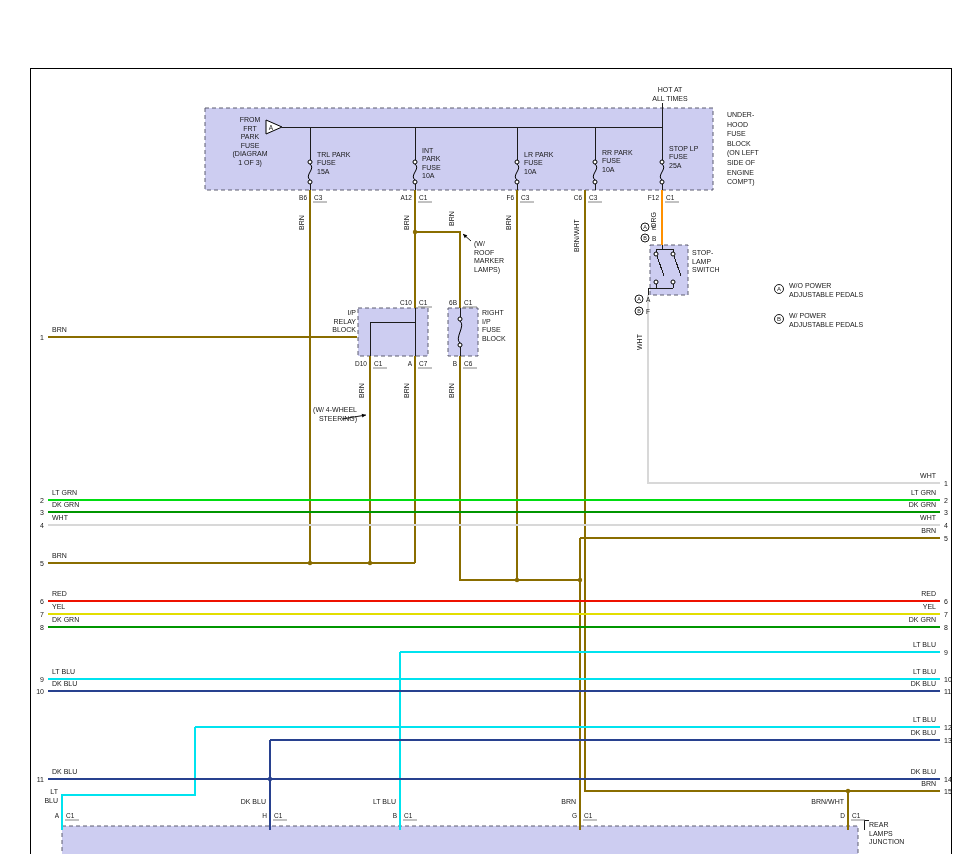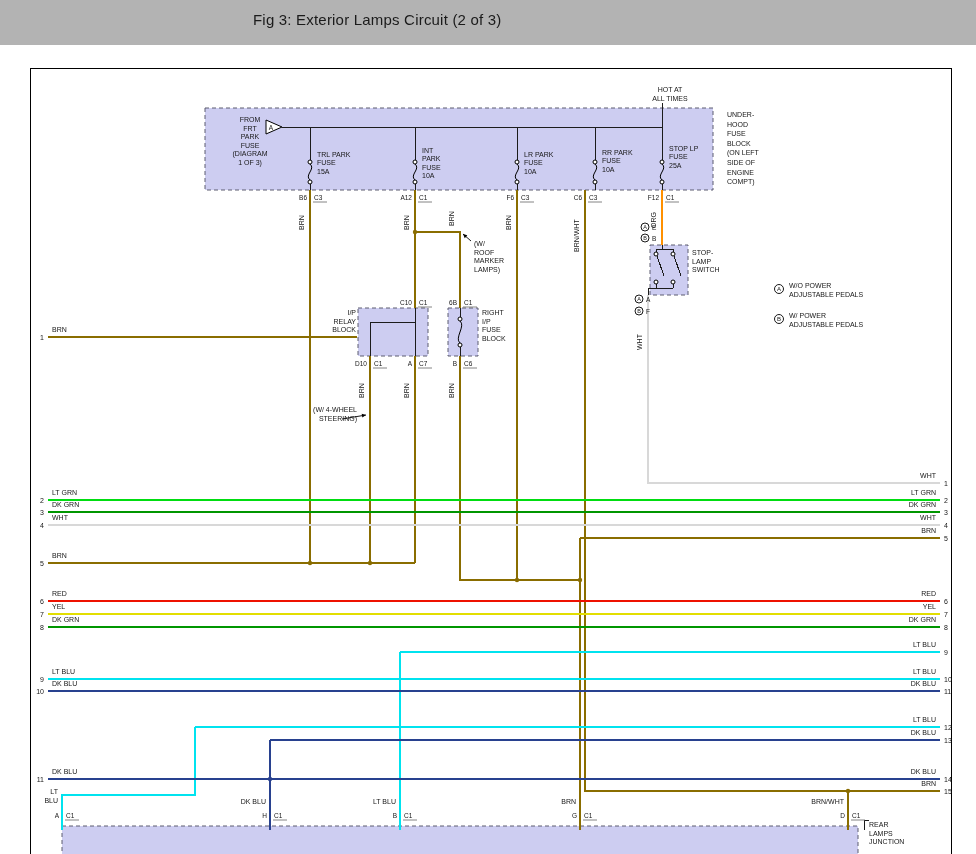--- a/index.html
+++ b/index.html
@@ -8,23 +8,20 @@
   .titlebar{position:absolute;left:0;top:0;width:976px;height:45px;background:#b3b3b3;}
   .titlebar h1{position:absolute;left:253px;top:11px;margin:0;font-size:15px;font-weight:400;color:#1b1b1b;
         font-family:"Liberation Sans",sans-serif;letter-spacing:.2px;}
   svg{position:absolute;left:0;top:0;}
   svg text{font-family:"Liberation Sans",sans-serif;}
 </style>
 </head>
 <body>
 
 <div class="page">
-  <div class="titlebar">
-    <h1>Fig 3: Exterior Lamps Circuit (2 of 3)</h1>
-  </div>
   <svg id="dsvg" width="976" height="854" viewBox="0 0 976 854">
       <rect x="30.5" y="68.5" width="921" height="790" fill="none" stroke="#000000" stroke-width="1"></rect>
       <rect x="205" y="108" width="508" height="82" fill="#cdcdf1" stroke="#5c5c70" stroke-width="1" stroke-dasharray="4 3"></rect>
       <rect x="358" y="308" width="70" height="48" fill="#cdcdf1" stroke="#5c5c70" stroke-width="1" stroke-dasharray="4 3"></rect>
       <rect x="448" y="308" width="30" height="48" fill="#cdcdf1" stroke="#5c5c70" stroke-width="1" stroke-dasharray="4 3"></rect>
       <rect x="650" y="245" width="38" height="50" fill="#cdcdf1" stroke="#5c5c70" stroke-width="1" stroke-dasharray="4 3"></rect>
       <rect x="62" y="826" width="796" height="60" fill="#cdcdf1" stroke="#5c5c70" stroke-width="1" stroke-dasharray="4 3"></rect>
       <polyline points="662,103 662,108" fill="none" stroke="#1c1c1c" stroke-width="1" shape-rendering="crispEdges"></polyline>
       <polyline points="282,127 662,127" fill="none" stroke="#1c1c1c" stroke-width="1" shape-rendering="crispEdges"></polyline>
       <polyline points="310,127 310,161" fill="none" stroke="#1c1c1c" stroke-width="1" shape-rendering="crispEdges"></polyline>

